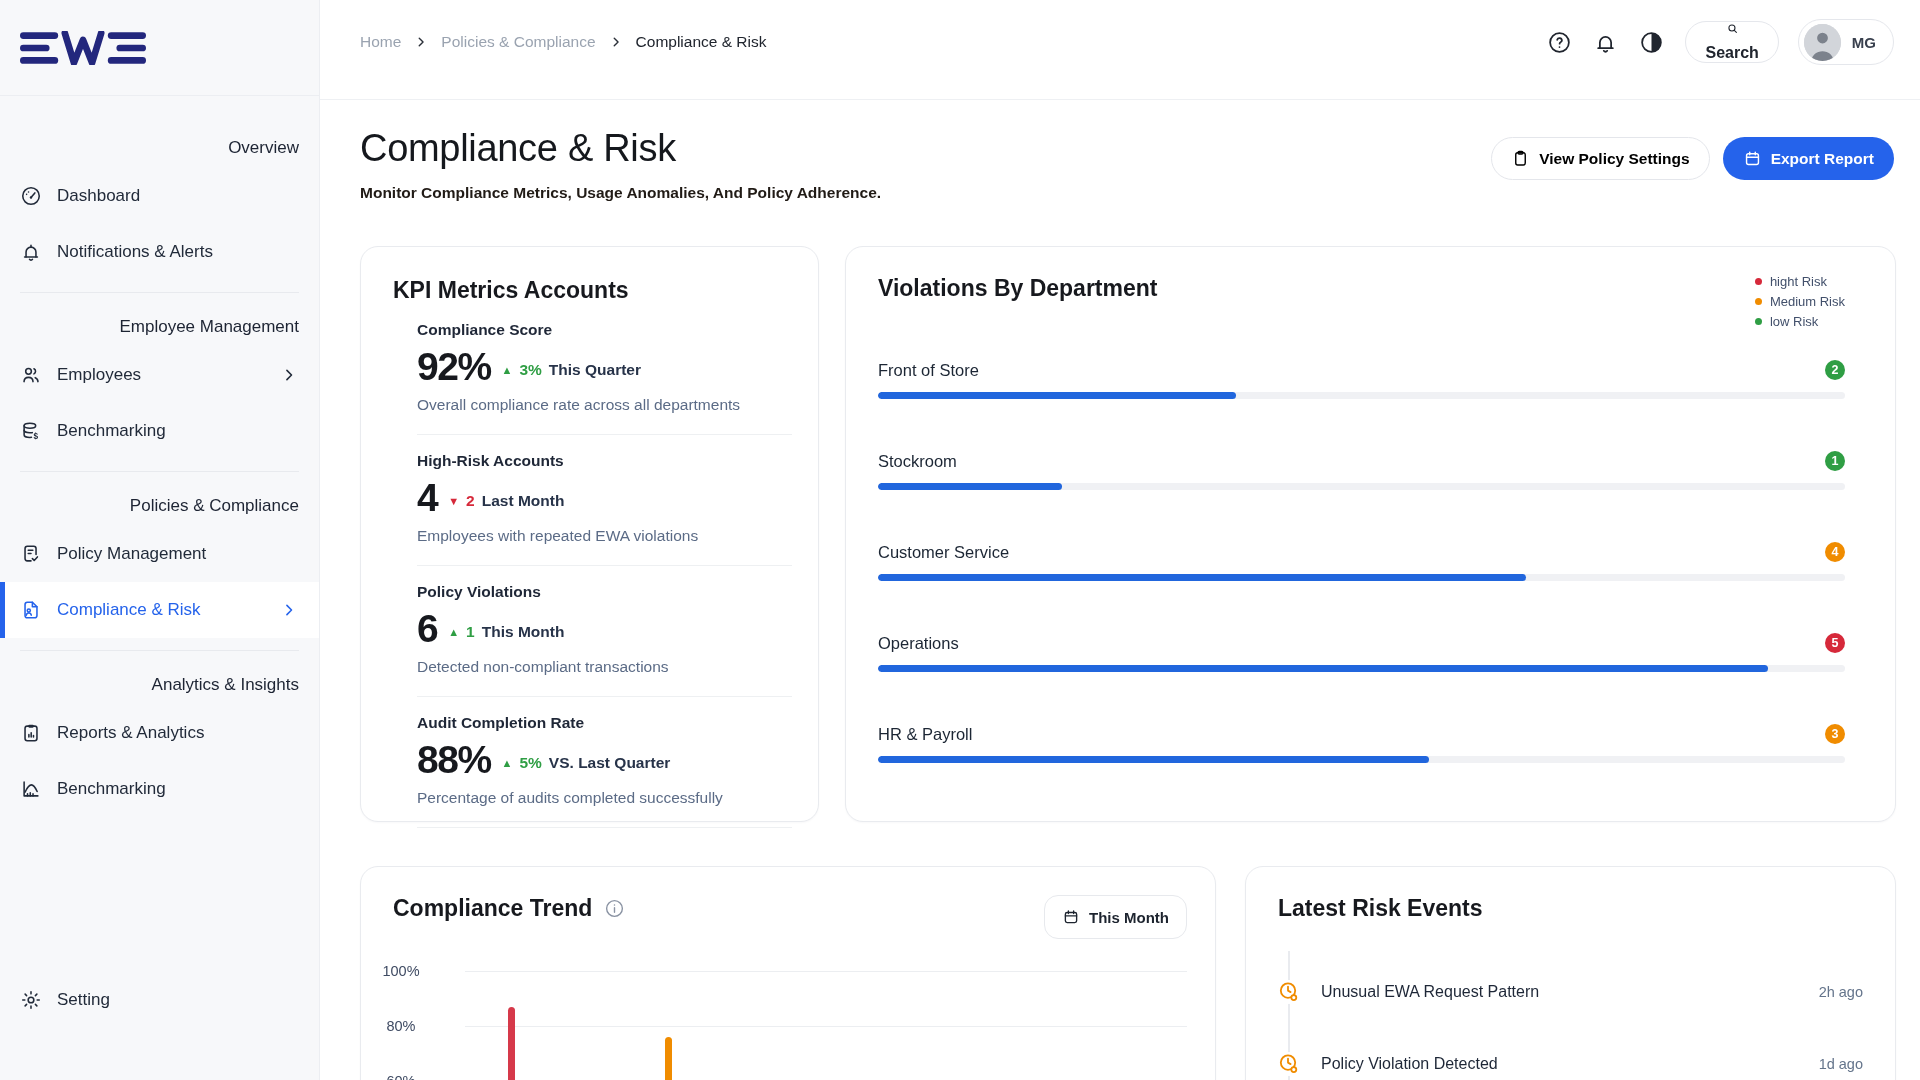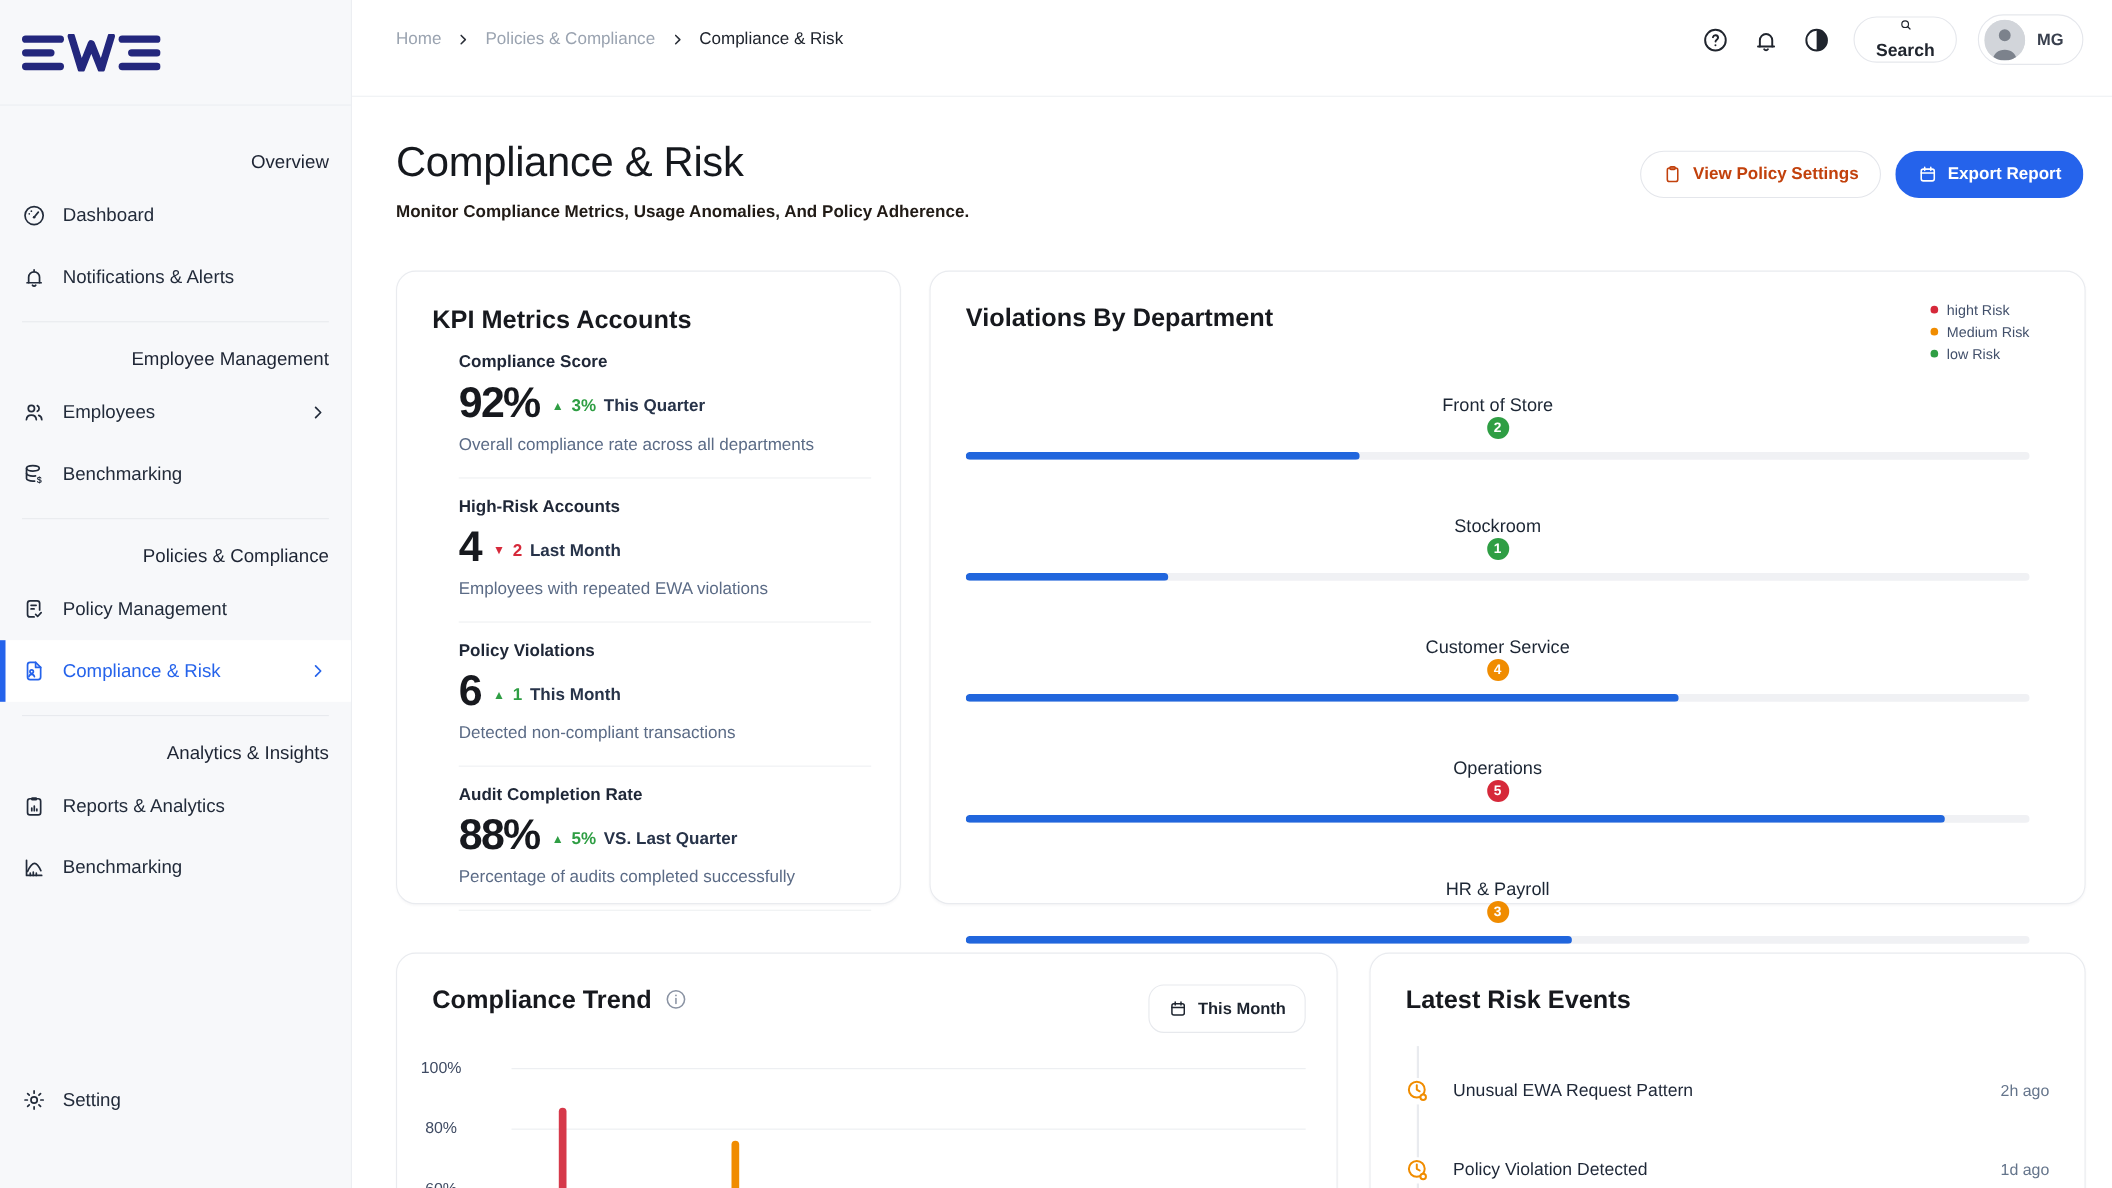--- a/index.html
+++ b/index.html
@@ -22,21 +22,21 @@
   .nav-item { height:56px; display:flex; align-items:center; gap:15px; padding:0 20px;
     font-size:17px; color:#222b3a; cursor:pointer; position:relative; }
   .nav-item svg.ic { width:22px; height:22px; flex:none; }
   .nav-item .chev { margin-left:auto; width:20px; height:20px; }
   .nav-item.active { background:#fff; color:#2563eb; }
   .nav-item.active::before { content:""; position:absolute; left:0; top:0; bottom:0; width:5px; background:#2563eb; }
   .nav-div { height:1px; background:#e8eaee; margin:12px 20px; }
   .setting-wrap { position:absolute; bottom:52px; left:0; right:0; }
 
   
-  .topbar { position:absolute; left:320px; top:0; right:0; height:88px;
+  .topbar { position:absolute; left:320px; top:0; right:0; height:100px;
     border-bottom:1px solid #eef0f3; display:flex; align-items:center;
     padding:0 26px 15px 40px; background:#fff; }
   .crumbs { display:flex; align-items:center; gap:13px; font-size:15.5px; }
   .crumb { color:#9aa3b0; cursor:pointer; }
   .crumb.current { color:#20252e; font-weight:500; }
   .crumb-sep { width:14px; height:14px; color:#2a2f38; }
   .top-actions { margin-left:auto; display:flex; align-items:center; gap:21px; }
   .icon-btn { width:25px; height:25px; color:#20252e; cursor:pointer; }
   .search-pill { display:flex; align-items:center; gap:9px; height:42px; border:1px solid #e5e7ec;
     border-radius:21px; padding:0 19px; font-weight:700; font-size:16px; color:#20252e; background:#fff; cursor:pointer;flex-direction:column; }
@@ -49,21 +49,21 @@
   
   .page-head { position:absolute; left:360px; top:127px; right:26px; display:flex;
     justify-content:space-between; align-items:flex-start; }
   h1 { margin:0; font-size:38px; font-weight:500; color:#15181d; letter-spacing:-.3px; }
   .page-sub { margin-top:14px; font-size:15.5px; font-weight:700; color:#211b16; }
   .head-btns { display:flex; gap:13px; margin-top:10px; }
   .btn { display:flex; align-items:center; gap:9px; height:43px; border-radius:22px; padding:0 19px;
     font-size:15.5px; font-weight:700; cursor:pointer; border:1px solid transparent;
     font-family:inherit; }
   .btn svg { width:19px; height:19px; }
-  .btn-light { background:#fff; border-color:#e4e6eb; color:#c2410c; }
+  .btn-light { background:#fff; border-color:#e4e6eb; color:#000000; }
   .btn-blue { background:#2563eb; color:#fff; }
 
   
   .card { position:absolute; background:#fff; border:1px solid #e9ebef; border-radius:18px;
     box-shadow:0 1px 2px rgba(20,30,55,.03); }
   .card-title { font-size:23px; font-weight:600; color:#17191e; }
 
   #kpiCard { left:360px; top:246px; width:459px; height:576px; padding:30px 26px 0 32px; }
   .kpi-block { margin-left:24px; padding:17px 0 20px; border-bottom:1px solid #eef0f2; }
   .kpi-label { font-size:15.5px; font-weight:700; color:#1f2737; }
@@ -74,21 +74,21 @@
   .kpi-suffix { color:#273349; }
   .kpi-desc { margin-top:7px; font-size:15.5px; color:#5b6b86; }
 
   #vioCard { left:845px; top:246px; width:1051px; height:576px; padding:28px 50px 0 32px; }
   .legend { position:absolute; top:24px; right:50px; }
   .legend-row { display:flex; align-items:center; gap:8px; height:20px; }
   .legend-dot { width:7px; height:7px; border-radius:50%; flex:none; }
   .legend-txt { font-size:13px; color:#42506b; }
   .vio-rows { margin-top:58px; }
   .vio-row { margin-bottom:52px; }
-  .vio-top { display:flex; align-items:center; justify-content:space-between;flex-direction:column; }
+  .vio-top { display:flex; align-items:center; justify-content:space-between; }
   .vio-label { font-size:16.5px; color:#1c2634; }
   .vio-badge { width:20px; height:20px; border-radius:50%; color:#fff; font-size:12.5px; font-weight:700;
     display:flex; align-items:center; justify-content:center; }
   .vio-track { margin-top:12px; height:7px; border-radius:4px; background:#f0f1f4; overflow:hidden; }
   .vio-fill { height:100%; border-radius:4px; }
 
   #trendCard { left:360px; top:866px; width:856px; height:430px; padding:28px 28px 0 32px; overflow:hidden; }
   .trend-head { display:flex; justify-content:space-between; align-items:flex-start; position:relative; z-index:2; }
   .trend-title-wrap { display:flex; align-items:center; gap:12px; }
   .info-ic { width:21px; height:21px; color:#8a93a3; }

